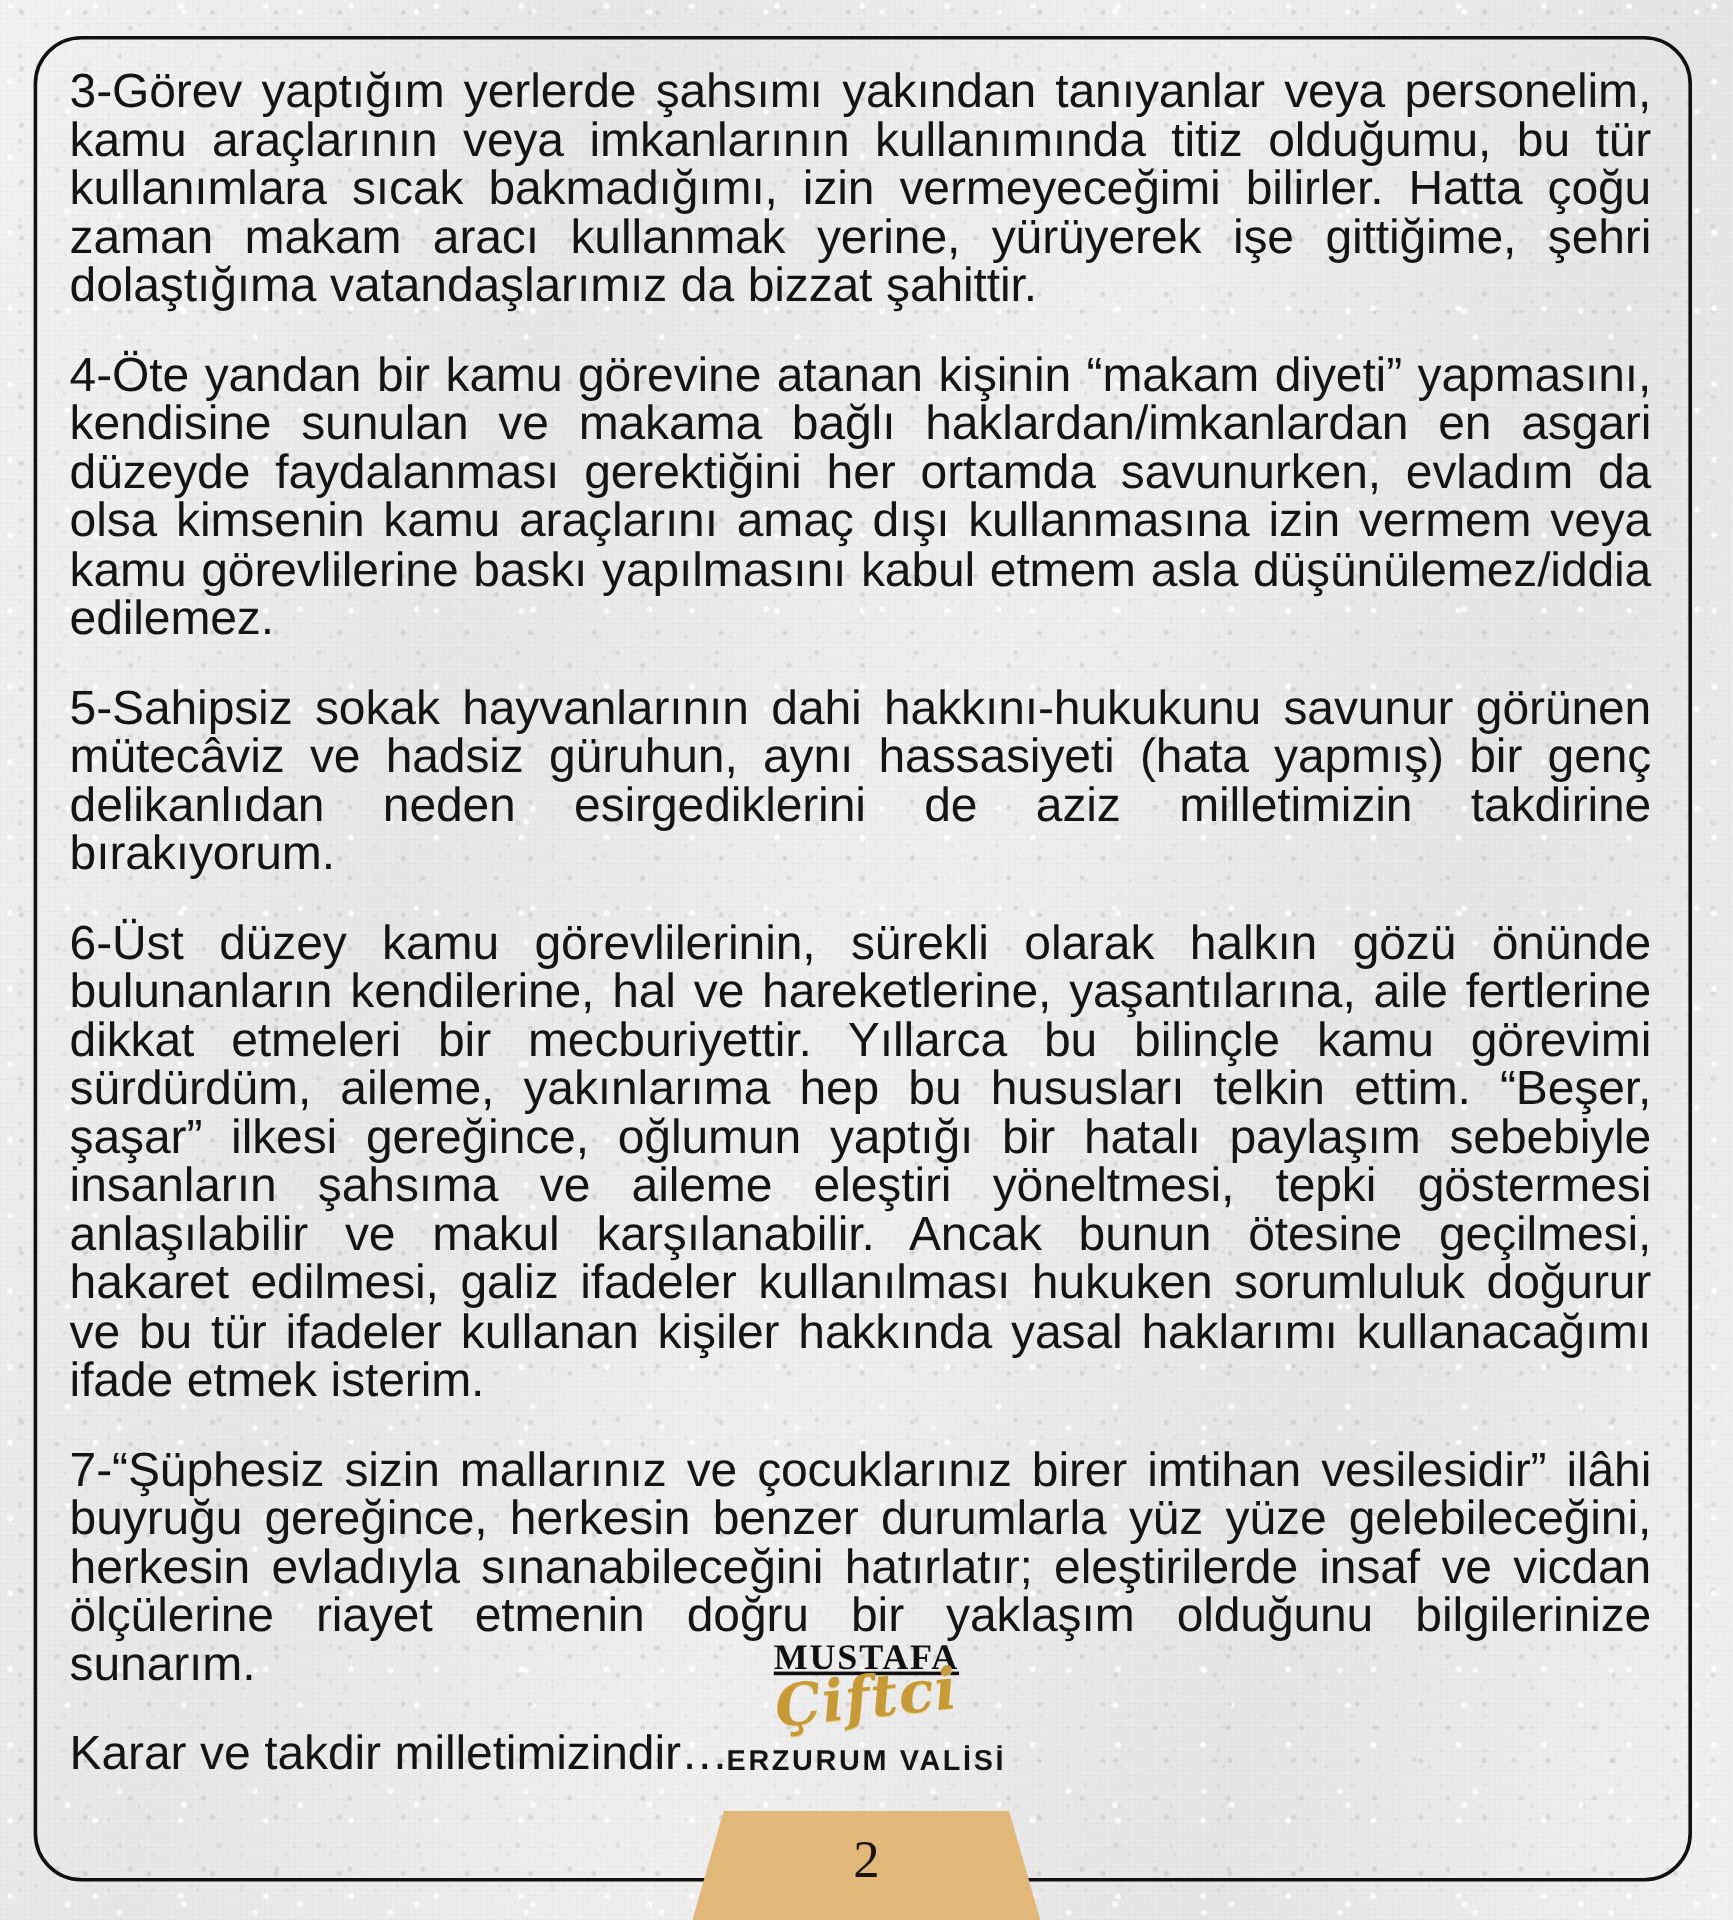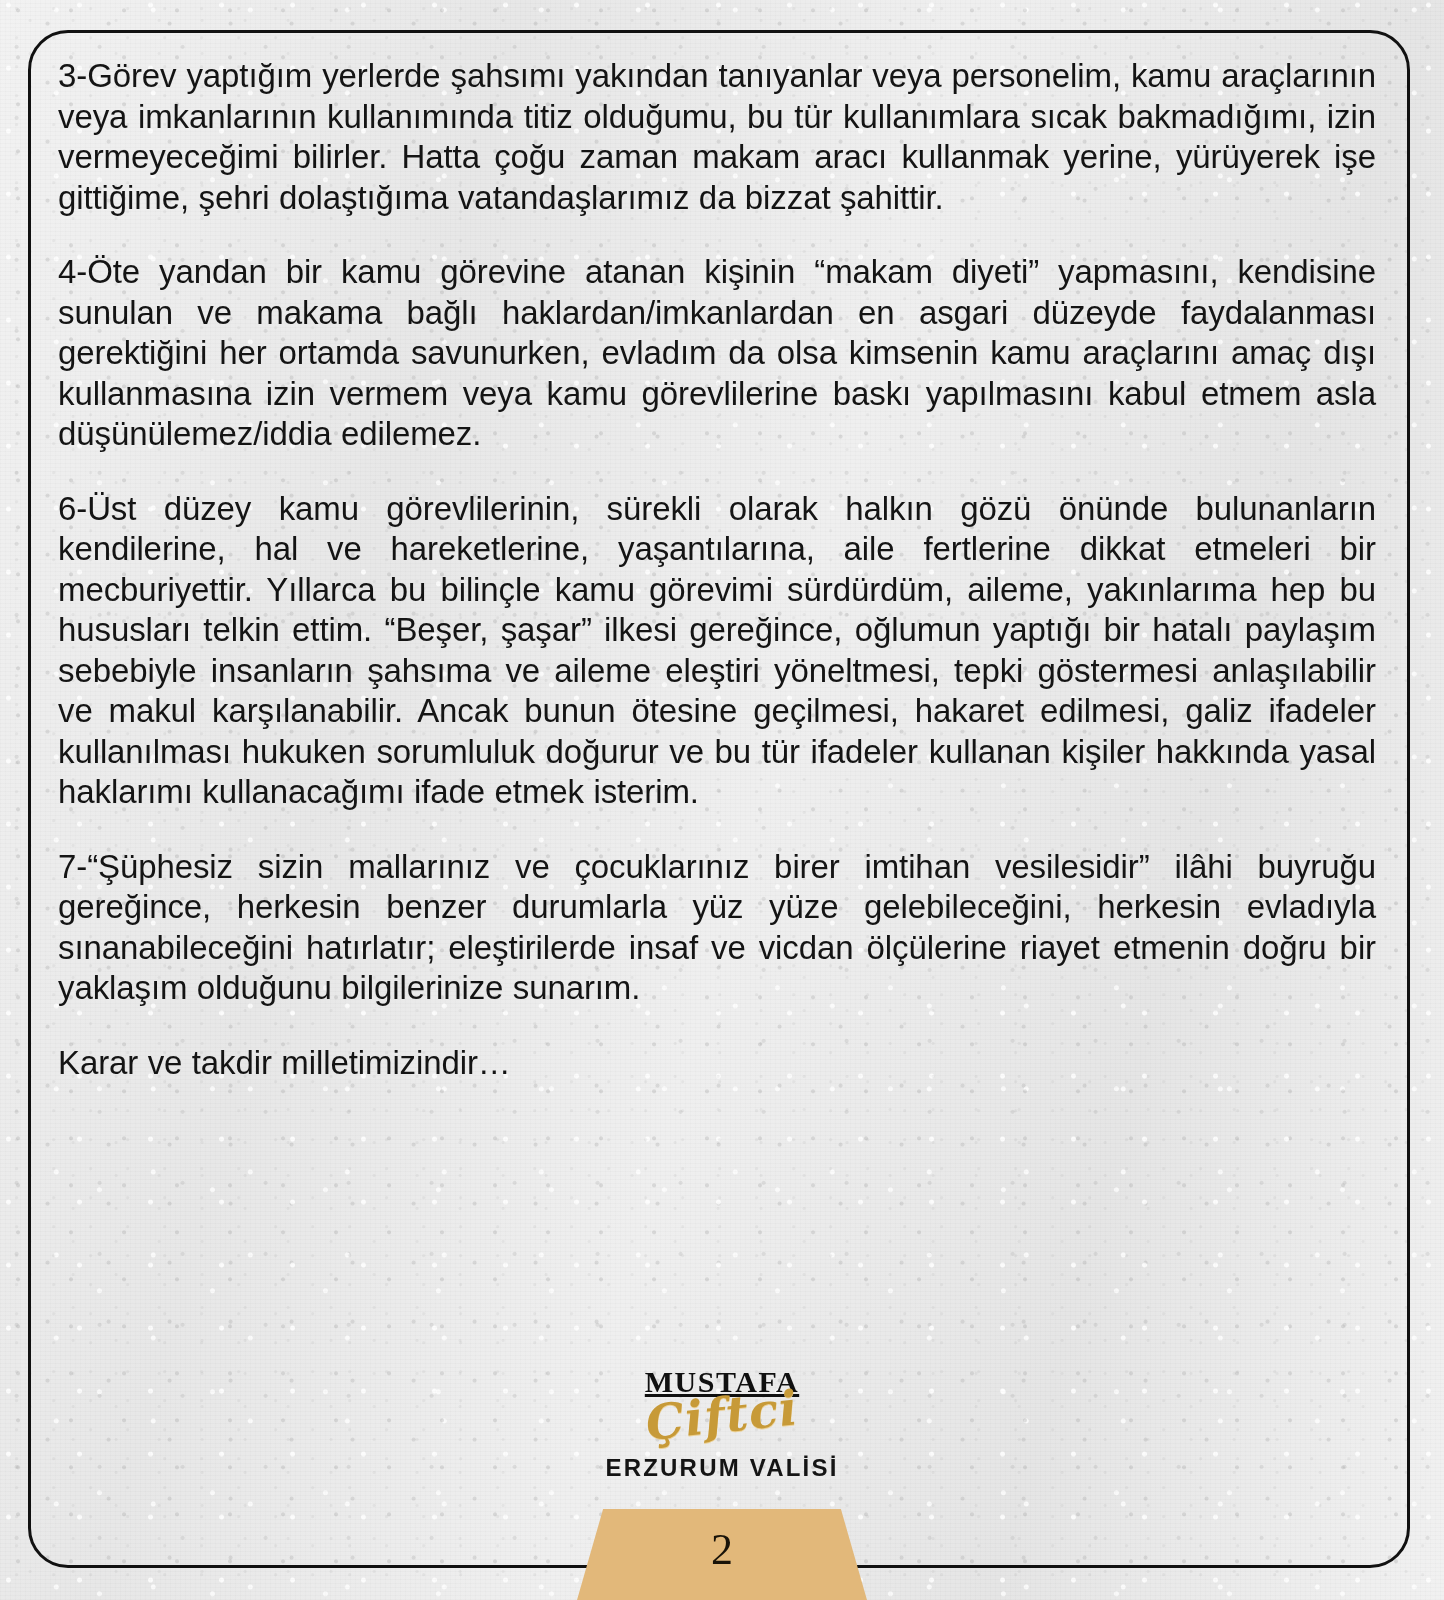--- a/index.html
+++ b/index.html
@@ -63,21 +63,21 @@
   
   #content {
     position: absolute;
     left: 58px;
     top: 56px;
     width: 1318px;
     z-index: 3;
   }
   .para {
     color: #141414;
-    font-size: 33px;
+    font-size: 40px;
     line-height: 40.5px;
     text-align: justify;
     text-justify: inter-word;
     letter-spacing: -0.1px;
     margin: 0 0 34px 0;
     word-spacing: 0.4px;
   }
   .para:last-of-type { margin-bottom: 0; }
   .para.closing { text-align: left; }
 
@@ -164,20 +164,21 @@
 </head>
 <body>
 
 <div id="page">
 
   <div id="frame"></div>
 
   <div id="content">
     <p class="para">3-Görev yaptığım yerlerde şahsımı yakından tanıyanlar veya personelim, kamu araçlarının veya imkanlarının kullanımında titiz olduğumu, bu tür kullanımlara sıcak bakmadığımı, izin vermeyeceğimi bilirler. Hatta çoğu zaman makam aracı kullanmak yerine, yürüyerek işe gittiğime, şehri dolaştığıma vatandaşlarımız da bizzat şahittir.</p>
     <p class="para">4-Öte yandan bir kamu görevine atanan kişinin “makam diyeti” yapmasını, kendisine sunulan ve makama bağlı haklardan/imkanlardan en asgari düzeyde faydalanması gerektiğini her ortamda savunurken, evladım da olsa kimsenin kamu araçlarını amaç dışı kullanmasına izin vermem veya kamu görevlilerine  baskı yapılmasını kabul etmem asla düşünülemez/iddia edilemez.</p>
+    <p class="para">5-Sahipsiz sokak hayvanlarının dahi hakkını-hukukunu savunur görünen mütecâviz ve hadsiz güruhun, aynı hassasiyeti (hata yapmış) bir genç delikanlıdan neden esirgediklerini de aziz milletimizin takdirine bırakıyorum.</p>
     <p class="para">6-Üst düzey kamu görevlilerinin, sürekli olarak halkın gözü önünde bulunanların kendilerine, hal ve hareketlerine, yaşantılarına, aile fertlerine dikkat etmeleri bir mecburiyettir. Yıllarca bu bilinçle kamu görevimi sürdürdüm, aileme, yakınlarıma hep bu hususları telkin ettim. “Beşer, şaşar” ilkesi gereğince, oğlumun yaptığı bir hatalı paylaşım sebebiyle insanların şahsıma ve aileme eleştiri yöneltmesi, tepki göstermesi anlaşılabilir ve makul karşılanabilir. Ancak bunun ötesine geçilmesi, hakaret edilmesi, galiz ifadeler kullanılması hukuken sorumluluk doğurur ve bu tür ifadeler kullanan kişiler hakkında yasal haklarımı kullanacağımı ifade etmek isterim.</p>
     <p class="para">7-“Şüphesiz sizin mallarınız ve çocuklarınız birer imtihan vesilesidir” ilâhi buyruğu gereğince,  herkesin benzer durumlarla yüz yüze gelebileceğini, herkesin evladıyla sınanabileceğini hatırlatır; eleştirilerde insaf ve vicdan ölçülerine riayet etmenin doğru bir yaklaşım olduğunu bilgilerinize sunarım.</p>
     <p class="para closing">Karar ve takdir milletimizindir…</p>
   </div>
 
   <div id="signature">
     <div id="sig-stack">
       <div id="sig-name">MUSTAFA</div>
       <div id="sig-script">Çiftci</div>
       <div id="sig-title">ERZURUM VALİSİ</div>

